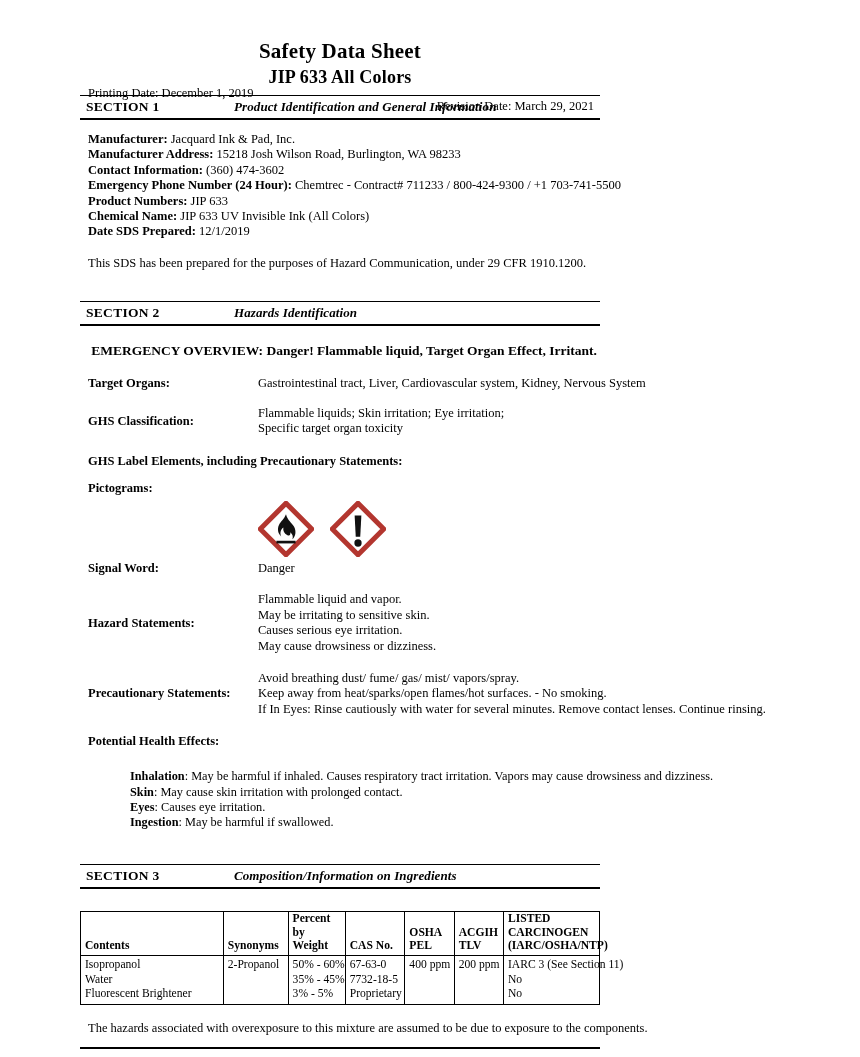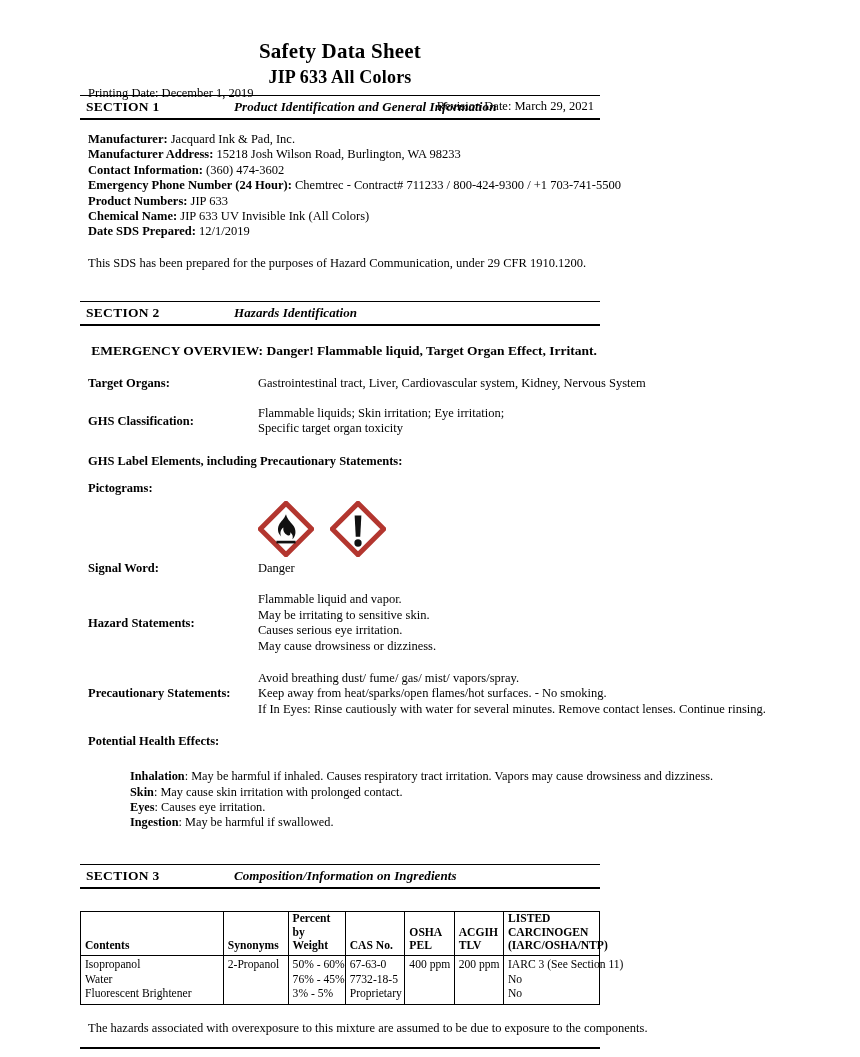--- a/index.html
+++ b/index.html
@@ -369,21 +369,21 @@
         <td>
           <div>Isopropanol</div>
           <div>Water</div>
           <div>Fluorescent Brightener</div>
         </td>
         <td>
           <div>2-Propanol</div>
         </td>
         <td>
           <div>50% - 60%</div>
-          <div>76% - 45%</div>
+          <div>35% - 45%</div>
           <div>3% - 5%</div>
         </td>
         <td>
           <div>67-63-0</div>
           <div>7732-18-5</div>
           <div>Proprietary</div>
         </td>
         <td>
           <div>400 ppm</div>
         </td>

